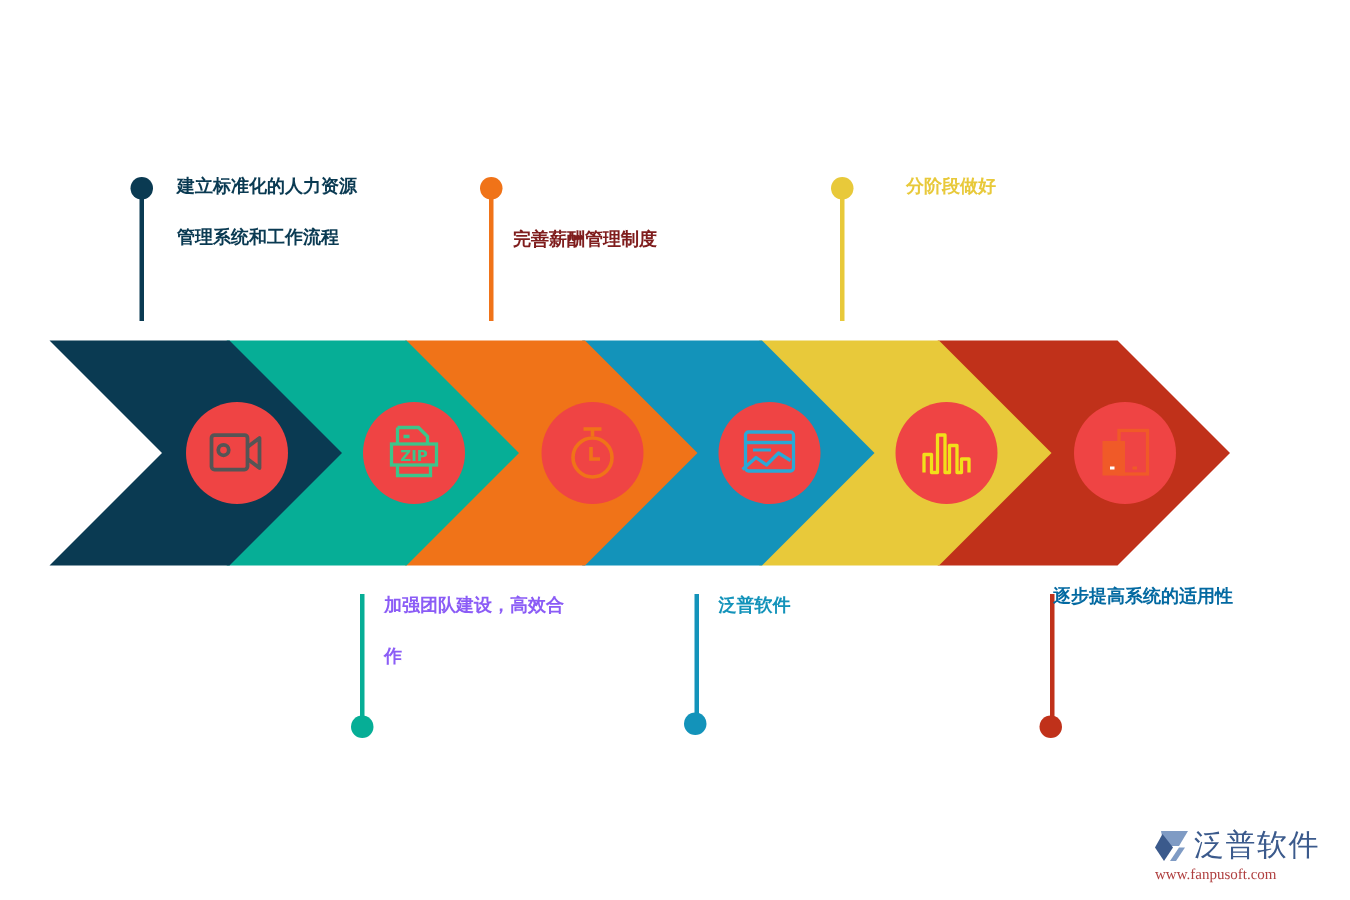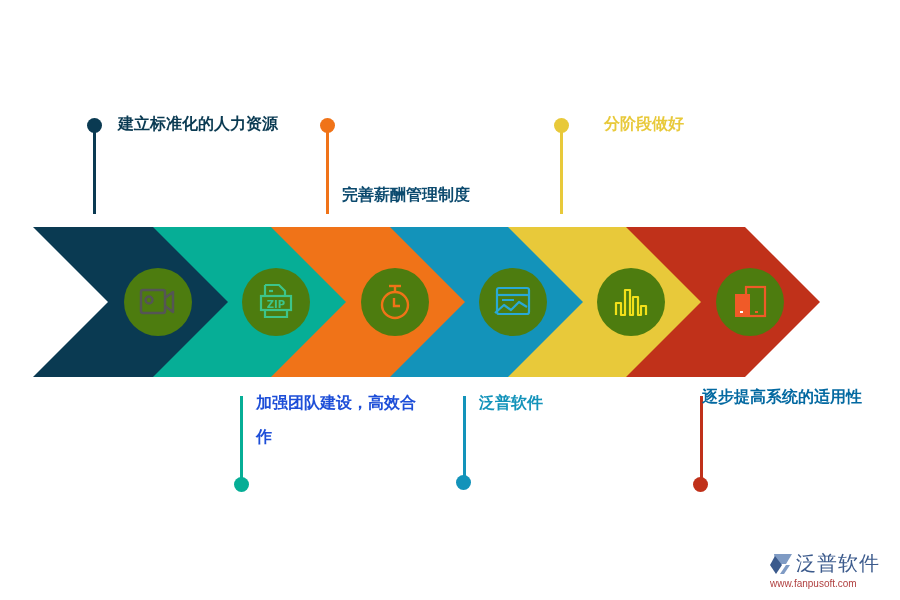--- a/index.html
+++ b/index.html
@@ -3,28 +3,28 @@
   <meta charset="utf-8">
   <style>
     html, body { margin: 0; padding: 0; }
     body {
       width: 900px; height: 600px; background: #ffffff; position: relative; overflow: hidden;
       font-family: "DejaVu Serif", "Liberation Serif", serif;
     }
     .chev-svg { position: absolute; left: 0; top: 0; }
     .icon-circle {
       position: absolute; width: 68px; height: 68px; border-radius: 50%;
-      background: #4d7c0f; display: flex; align-items: center; justify-content: center;
+      background: #ef4444; display: flex; align-items: center; justify-content: center;
     }
     .dot { position: absolute; width: 15px; height: 15px; border-radius: 50%; }
     .stem { position: absolute; width: 3px; }
-    .label { position: absolute; font-size: 16px; font-weight: bold; line-height: 34px; white-space: nowrap; }
+    .label { position: absolute; font-size: 12px; font-weight: bold; line-height: 34px; white-space: nowrap; }
     .logo { position: absolute; left: 766px; top: 550px; width: 130px; height: 45px; }
     .logo-name { position: absolute; left: 30px; top: 0px; font-family: Liberation Mono, monospace; font-size: 20px; color: #3b5a8c; letter-spacing: 1px; }
-    .logo-url { position: absolute; left: 4px; top: 28px; font-family: Liberation Sans, sans-serif; font-size: 10px; color: #b04040; }
+    .logo-url { position: absolute; left: 4px; top: 28px; font-family: Liberation Serif, serif; font-size: 10px; color: #b04040; }
   </style>
 </head>
 <body>
 
 <svg class="chev-svg" width="900" height="600">
   <polygon fill="#c0311a" points="625,227 745,227 820,302 745,377 625,377 700,302"></polygon>
   <polygon fill="#e8c93a" points="506,227 626,227 701,302 626,377 506,377 581,302"></polygon>
   <polygon fill="#1393ba" points="388,227 508,227 583,302 508,377 388,377 463,302"></polygon>
   <polygon fill="#f07318" points="270,227 390,227 465,302 390,377 270,377 345,302"></polygon>
   <polygon fill="#06ae96" points="151,227 271,227 346,302 271,377 151,377 226,302"></polygon>
@@ -75,33 +75,34 @@
     <rect x="3" y="10" width="15" height="23" fill="#f05a28"></rect>
     <rect x="8" y="27" width="3" height="2" fill="#ffffff"></rect>
     <rect x="23" y="27" width="3" height="2" fill="#f05a28"></rect>
   </svg>
 </div>
 
 <div class="dot" style="left:87px;top:118px;background:#0a3a52;"></div>
 <div class="stem" style="left:93px;top:126px;height:88px;background:#0a3a52;"></div>
 <div class="label" style="left:118px;top:107px;color:#0a3a52;">
   <div>建立标准化的人力资源</div>
+  <div>管理系统和工作流程</div>
 </div>
 
 <div class="dot" style="left:320px;top:118px;background:#f07318;"></div>
 <div class="stem" style="left:326px;top:126px;height:88px;background:#f07318;"></div>
-<div class="label" style="left:342px;top:142px;color:#0c4a6e;margin-top:36px;">完善薪酬管理制度</div>
+<div class="label" style="left:342px;top:142px;color:#7f1d1d;">完善薪酬管理制度</div>
 
 <div class="dot" style="left:554px;top:118px;background:#e8c93a;"></div>
 <div class="stem" style="left:560px;top:126px;height:88px;background:#e8c93a;"></div>
 <div class="label" style="left:604px;top:107px;color:#e8c93a;">分阶段做好</div>
 
 <div class="stem" style="left:240px;top:396px;height:88px;background:#06ae96;"></div>
 <div class="dot" style="left:234px;top:477px;background:#06ae96;"></div>
-<div class="label" style="left:256px;top:386px;color:#1d4ed8;">
+<div class="label" style="left:256px;top:386px;color:#8b5cf6;">
   <div>加强团队建设，高效合</div>
   <div>作</div>
 </div>
 
 <div class="stem" style="left:463px;top:396px;height:86px;background:#1393ba;"></div>
 <div class="dot" style="left:456px;top:475px;background:#1393ba;"></div>
 <div class="label" style="left:479px;top:386px;color:#1393ba;">泛普软件</div>
 
 <div class="stem" style="left:700px;top:396px;height:88px;background:#c0311a;"></div>
 <div class="dot" style="left:693px;top:477px;background:#c0311a;"></div>

